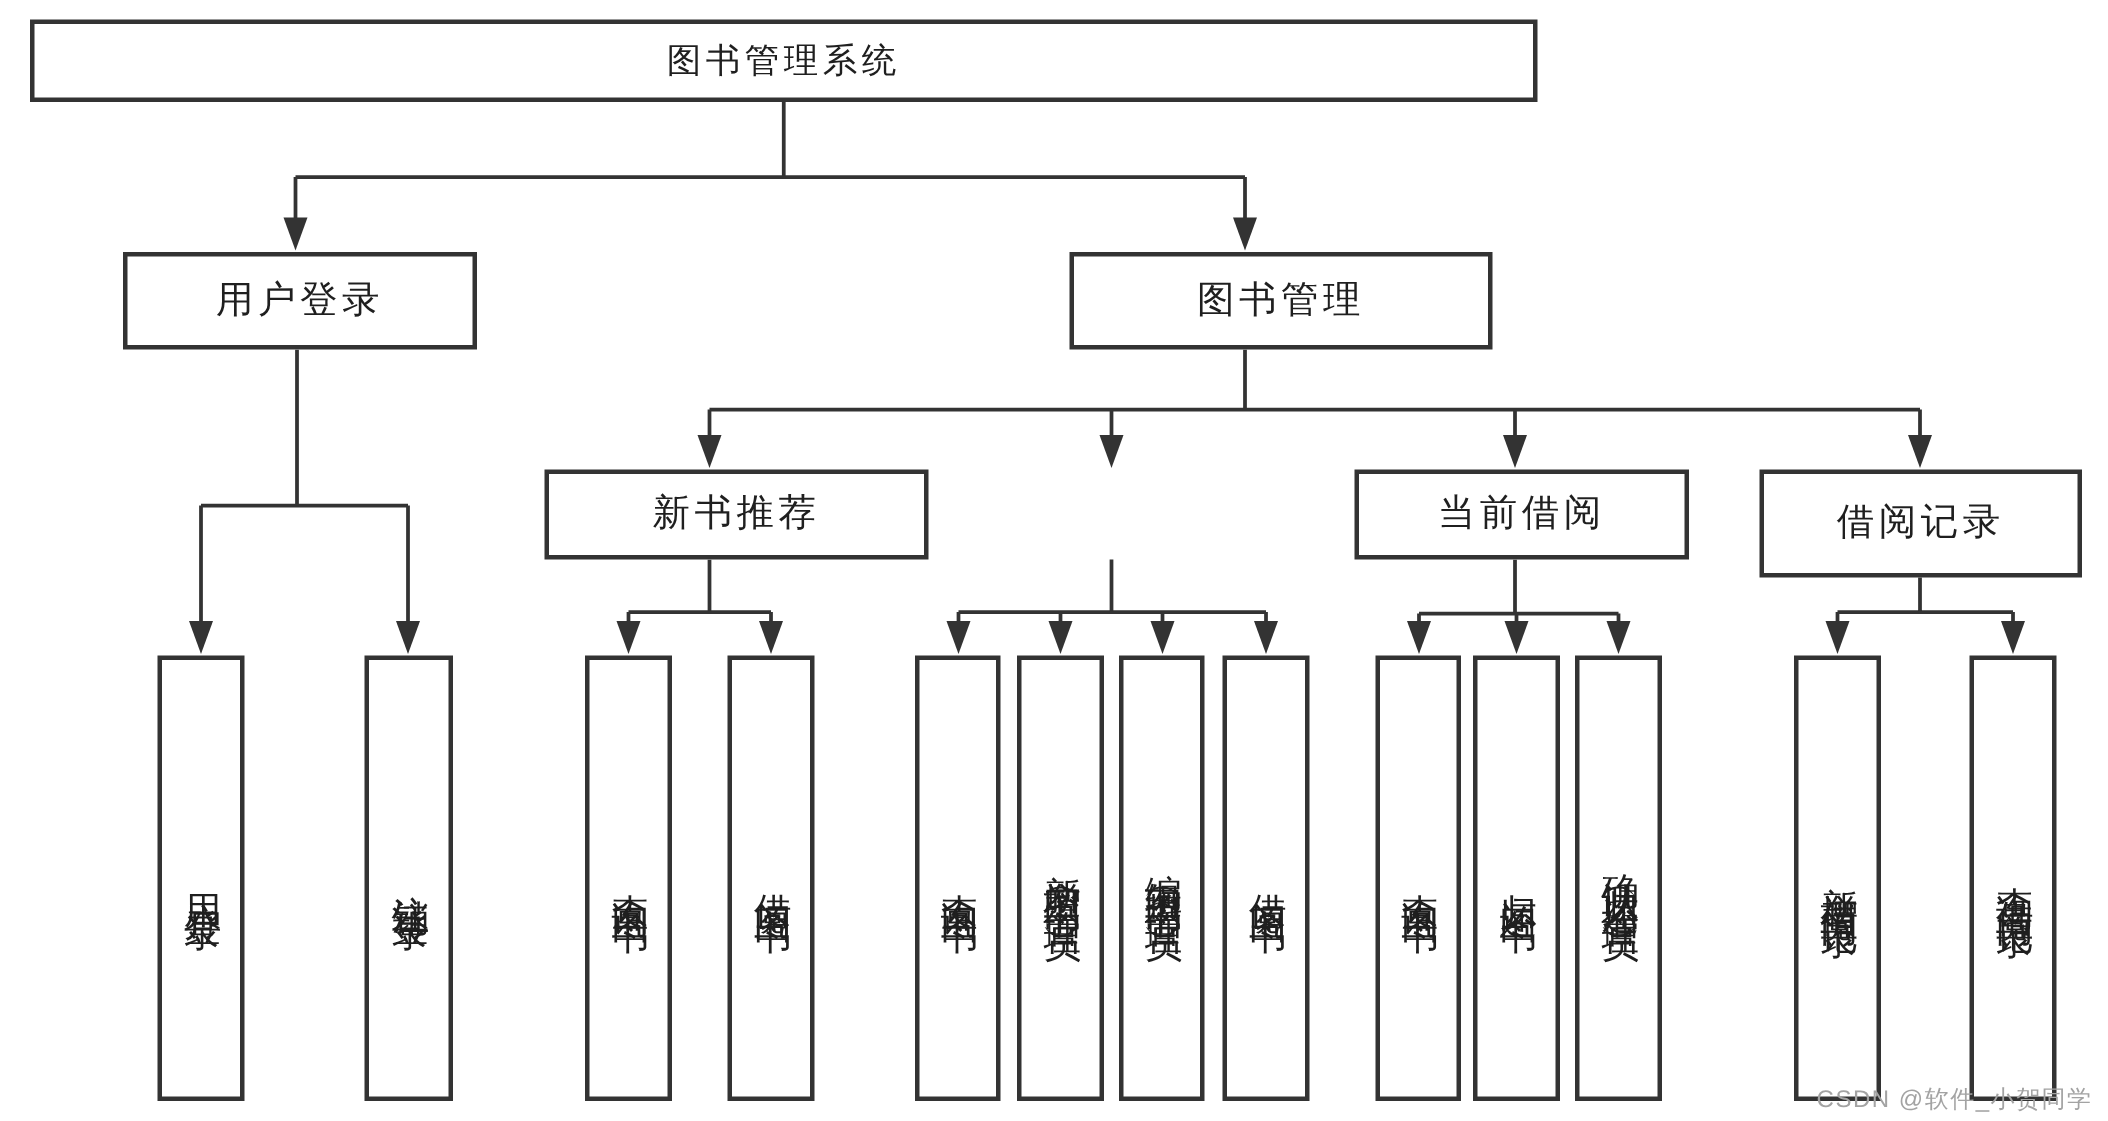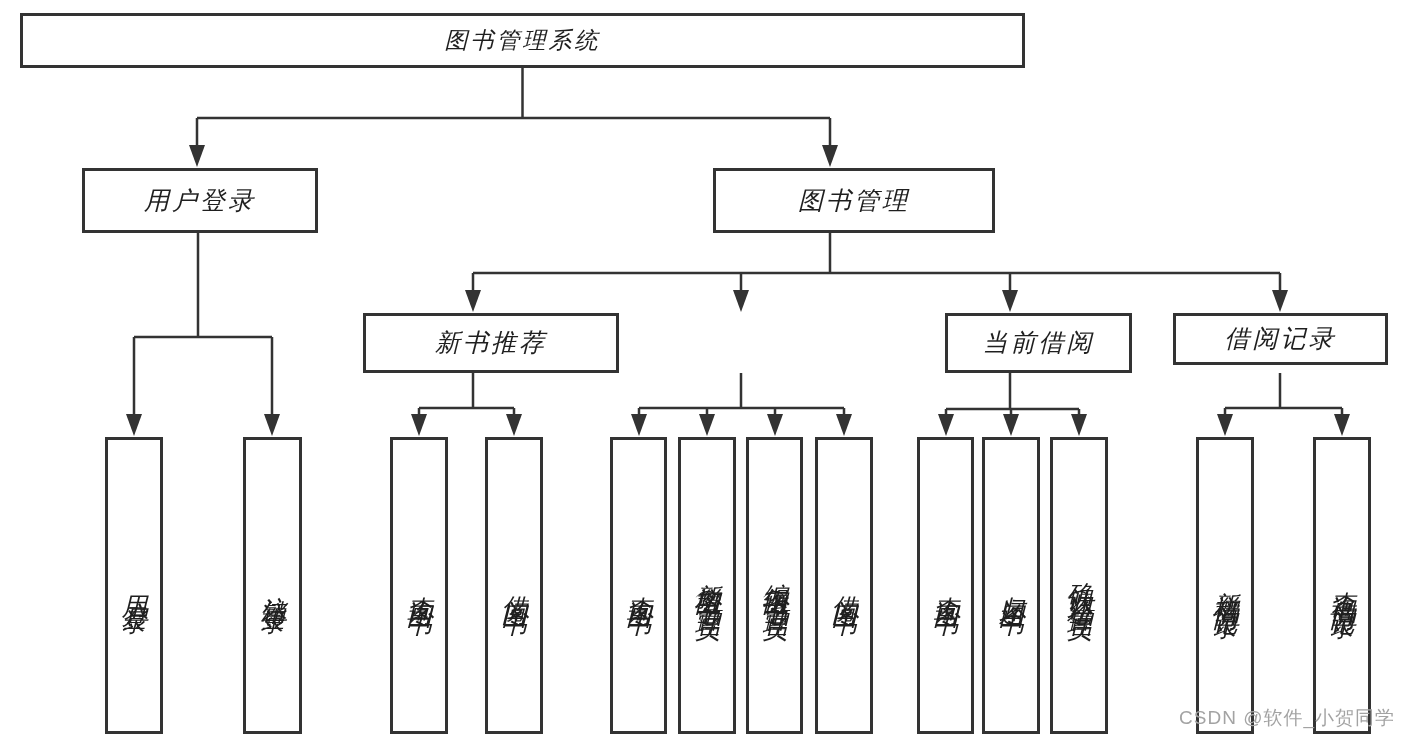--- a/index.html
+++ b/index.html
@@ -23,35 +23,34 @@
   .node{
     position:absolute;
     box-sizing:border-box;
     background:var(--bg);
     border:3px solid var(--line);
     display:flex;
     align-items:center;
     justify-content:center;
     text-align:left;
     line-height:1.25;
-    font-style:italic;
   }
   .node.h1{font-size:23px;letter-spacing:3px;}
   .node.h2{font-size:25px;letter-spacing:3px;}
   .node.v{
     writing-mode:vertical-rl;
     text-orientation:mixed;
     font-size:25px;
     letter-spacing:5px;
   }
   .watermark{
     position:absolute;
     right:10px;
-    bottom:16px;
-    font-size:19px;
+    bottom:3px;
+    font-size:16px;
     letter-spacing:1px;
     color:var(--wm);
     white-space:nowrap;
     text-align:right;
   }
 </style>
 </head>
 <body>
 
 <div class="canvas">
@@ -98,22 +97,22 @@
       <polygon points="1334,414 1350,414 1342,436"></polygon>
     </g>
   </svg>
 
   <div class="node h1" style="left:20px;top:13px;width:1005px;height:55px">图书管理系统</div>
 
   <div class="node h2" style="left:82px;top:168px;width:236px;height:65px">用户登录</div>
   <div class="node h2" style="left:713px;top:168px;width:282px;height:65px">图书管理</div>
 
   <div class="node h2" style="left:363px;top:313px;width:256px;height:60px">新书推荐</div>
-  <div class="node h2" style="left:945px;top:313px;width:187px;height:60px">当前借阅</div>
-  <div class="node h2" style="left:1173px;top:313px;width:215px;height:52px">借阅记录</div>
+  <div class="node h2" style="left:903px;top:313px;width:223px;height:60px">当前借阅</div>
+  <div class="node h2" style="left:1173px;top:313px;width:215px;height:72px">借阅记录</div>
 
   <div class="node v" style="left:105px;top:437px;width:58px;height:297px">用户登录</div>
   <div class="node v" style="left:243px;top:437px;width:59px;height:297px">注销登录</div>
 
   <div class="node v" style="left:390px;top:437px;width:58px;height:297px">查询图书</div>
   <div class="node v" style="left:485px;top:437px;width:58px;height:297px">借阅图书</div>
 
   <div class="node v" style="left:610px;top:437px;width:57px;height:297px">查询图书</div>
   <div class="node v" style="left:678px;top:437px;width:58px;height:297px">新增图书（管理员）</div>
   <div class="node v" style="left:746px;top:437px;width:57px;height:297px">编辑图书（管理员）</div>

